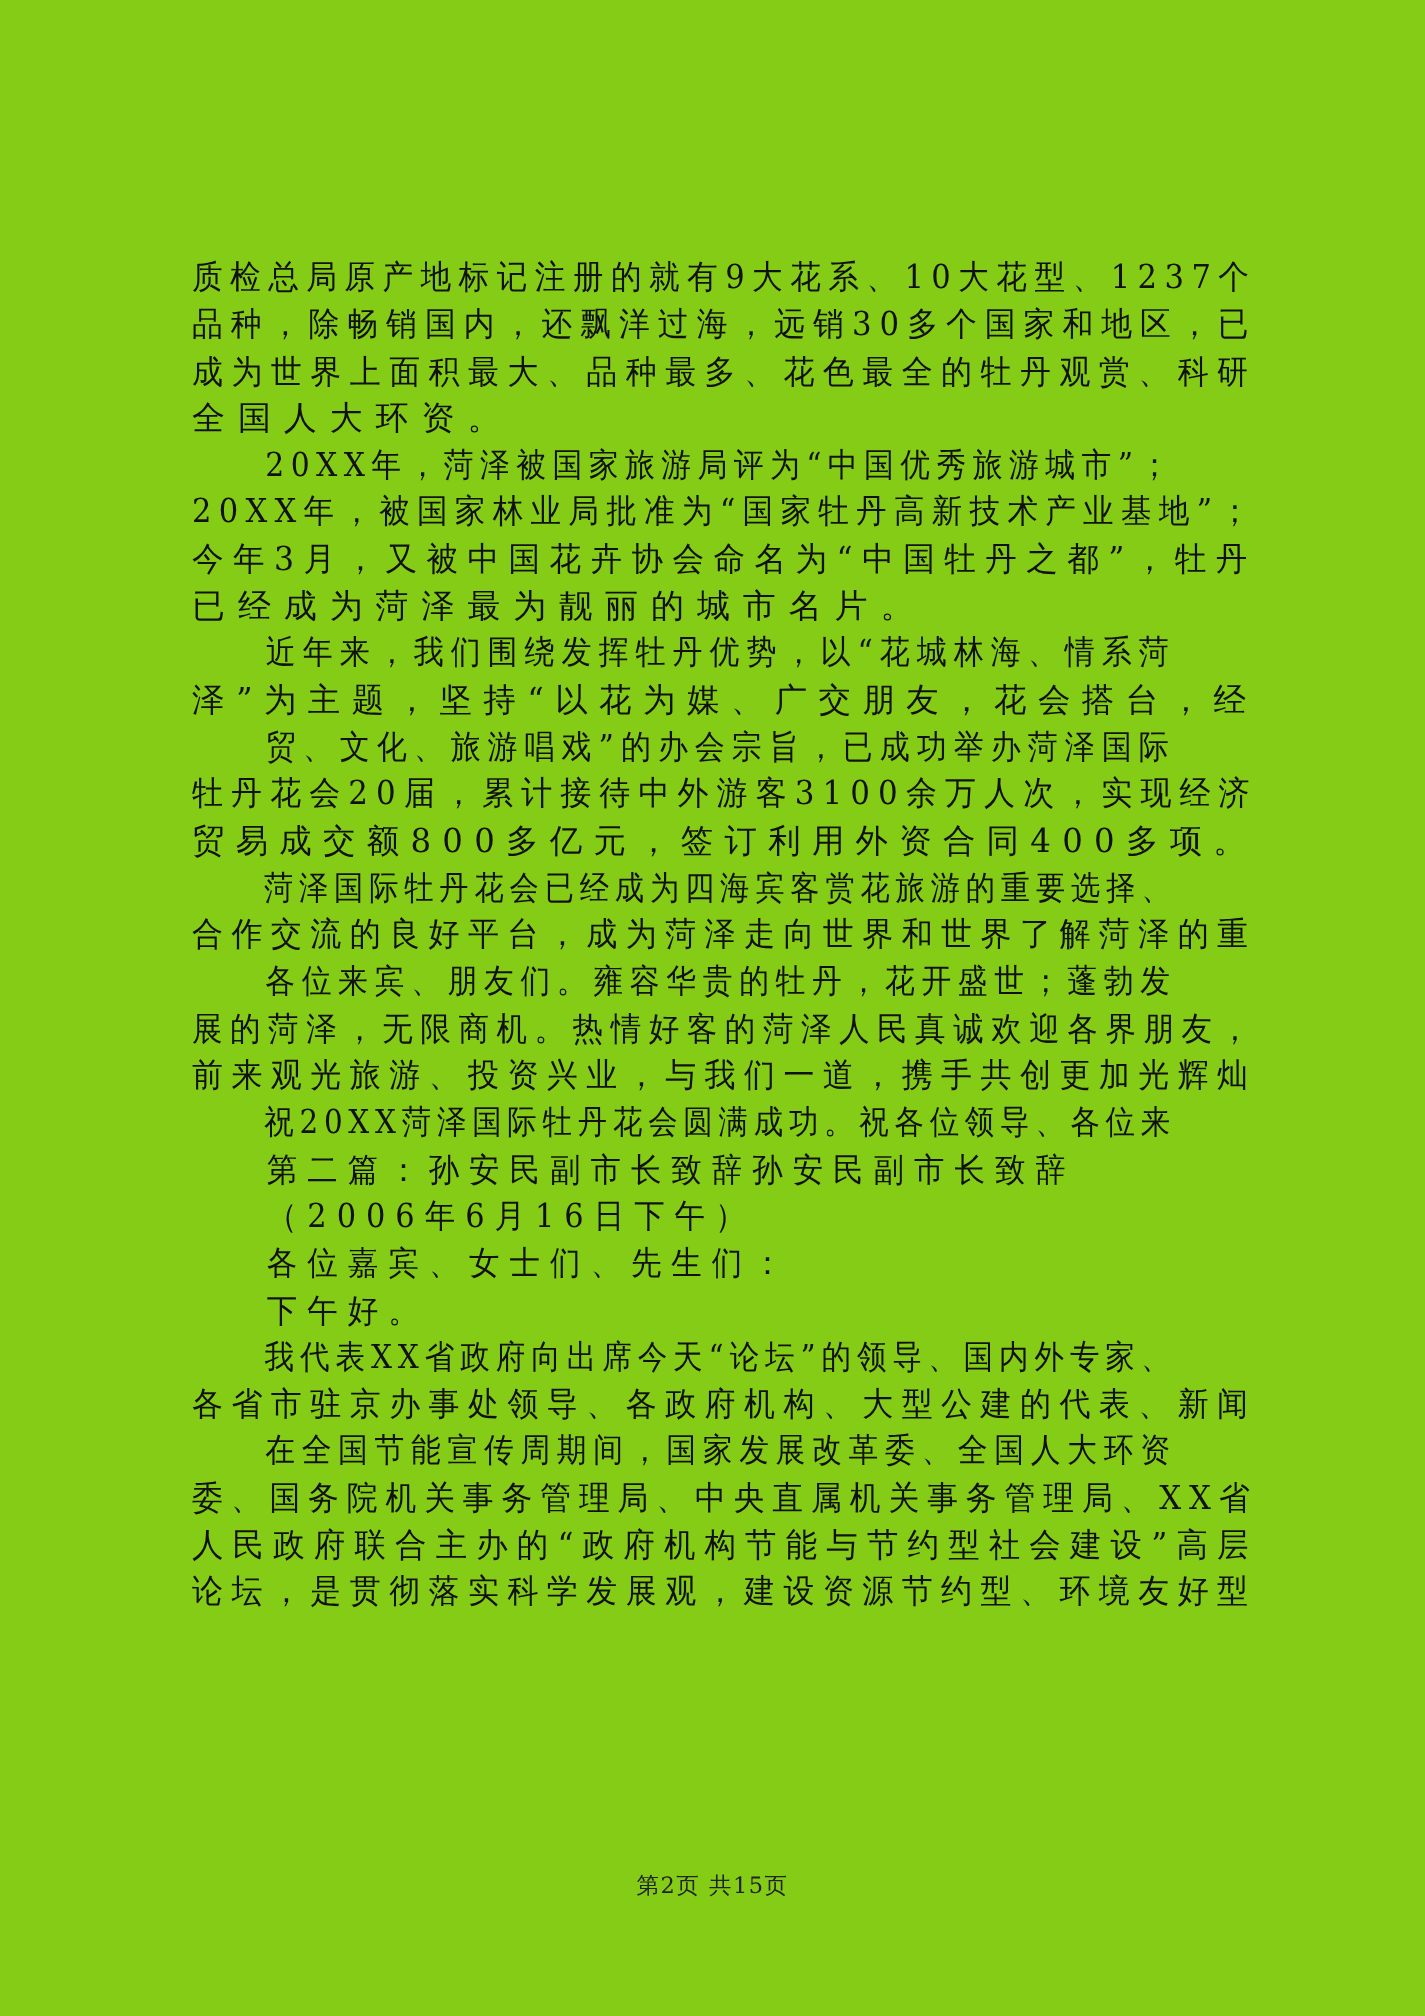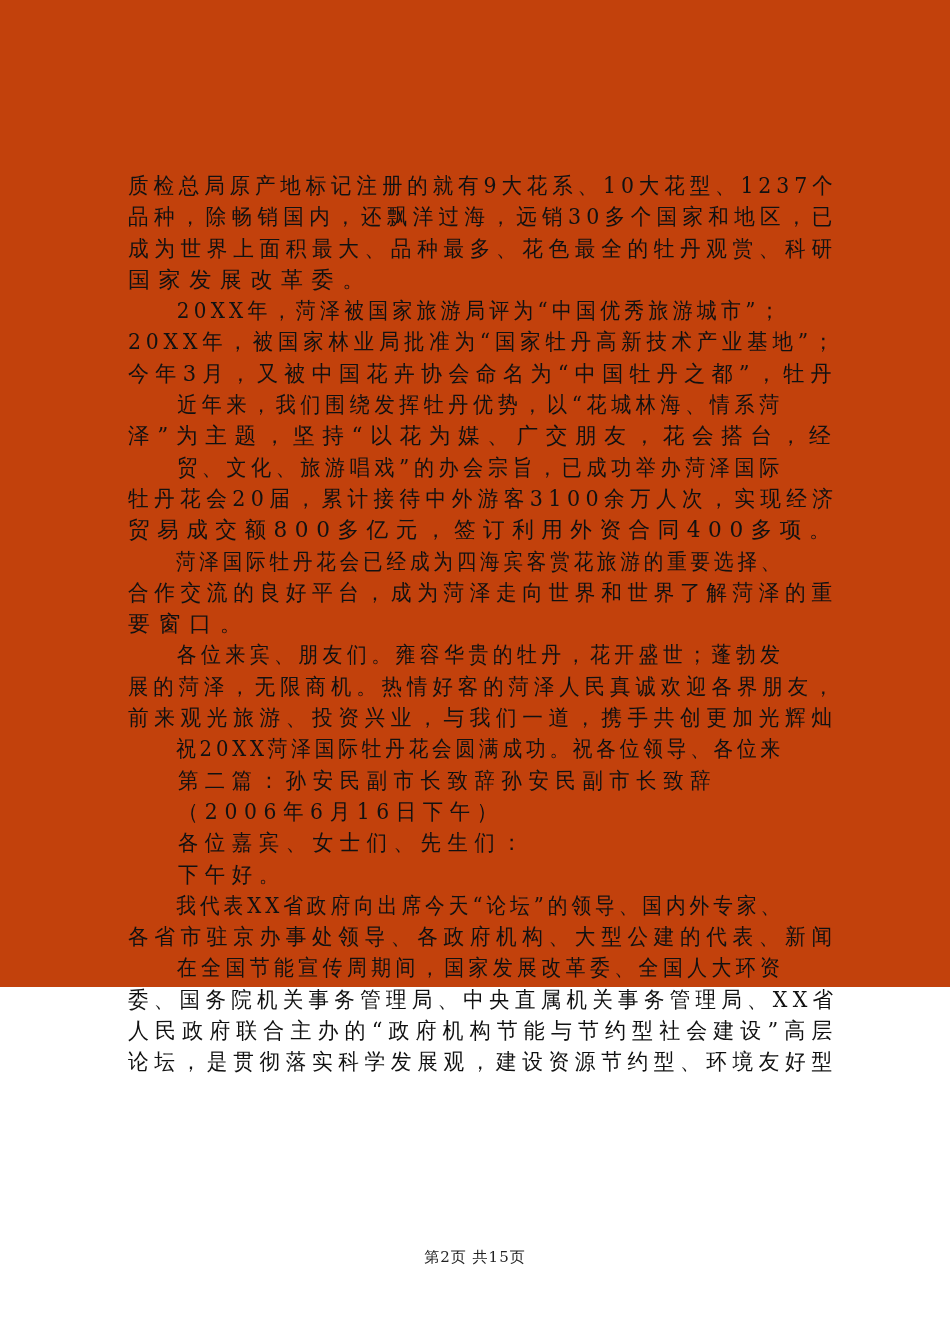--- a/index.html
+++ b/index.html
@@ -1,45 +1,45 @@
 <!DOCTYPE html>
 <html><head>
 <meta charset="utf-8">
 <style>
   html, body { margin: 0; padding: 0; background: #ffffff; }
   body { width: 950px; height: 1344px; position: relative; overflow: hidden;
          font-family: "DejaVu Serif", "Liberation Serif", serif; color: #111; }
-  .page { position: absolute; left: 0; top: 0; width: 950px; height: 987px; background: #c2410c; }
+  .page { position: absolute; left: 0; top: 0; width: 950px; height: 1344px; background: #84cc16; }
   .body-text { position: absolute; left: 128px; top: 170px; width: 710px; }
   .line { height: 31.3px; line-height: 31.3px; font-size: 22px; white-space: nowrap;
           letter-spacing: 8.6px; }
   .line.indent { padding-left: 54px; }
   .footer { position: absolute; left: 0; width: 950px; top: 1248px; text-align: center;
             font-size: 15px; color: #222; letter-spacing: 1px; }
 </style>
 </head>
 <body>
 
 <div class="page">
   <div class="body-text" id="body-text">
       <div class="line" style="letter-spacing: 5.32019px; transform-origin: left center; transform: scaleX(0.929319);">质检总局原产地标记注册的就有9大花系、10大花型、1237个</div>
       <div class="line" style="letter-spacing: 5.70273px; transform-origin: left center; transform: scaleX(0.934211);">品种，除畅销国内，还飘洋过海，远销30多个国家和地区，已</div>
       <div class="line" style="letter-spacing: 5.98789px; transform-origin: left center; transform: scaleX(0.939153);">成为世界上面积最大、品种最多、花色最全的牡丹观赏、科研</div>
-      <div class="line">国家发展改革委。</div>
+      <div class="line">全国人大环资。</div>
       <div class="line indent" style="letter-spacing: 4.70072px; transform-origin: left center; transform: scaleX(0.904828);">20XX年，菏泽被国家旅游局评为“中国优秀旅游城市”；</div>
       <div class="line" style="letter-spacing: 5.21429px; transform-origin: left center; transform: scaleX(0.926893);">20XX年，被国家林业局批准为“国家牡丹高新技术产业基地”；</div>
       <div class="line" style="letter-spacing: 6.56964px; transform-origin: left center; transform: scaleX(0.956873);">今年3月，又被中国花卉协会命名为“中国牡丹之都”，牡丹</div>
+      <div class="line">已经成为菏泽最为靓丽的城市名片。</div>
       <div class="line indent" style="letter-spacing: 5.10099px; transform-origin: left center; transform: scaleX(0.909847);">近年来，我们围绕发挥牡丹优势，以“花城林海、情系菏</div>
       <div class="line" style="letter-spacing: 7.75px; transform-origin: left center; transform: scaleX(0.98338);">泽”为主题，坚持“以花为媒、广交朋友，花会搭台，经</div>
       <div class="line indent" style="letter-spacing: 5.10099px; transform-origin: left center; transform: scaleX(0.909847);">贸、文化、旅游唱戏”的办会宗旨，已成功举办菏泽国际</div>
       <div class="line" style="letter-spacing: 5.74017px; transform-origin: left center; transform: scaleX(0.939153);">牡丹花会20届，累计接待中外游客3100余万人次，实现经济</div>
       <div class="line" style="letter-spacing: 7.65508px; transform-origin: left center; transform: scaleX(0.982019);">贸易成交额800多亿元，签订利用外资合同400多项。</div>
       <div class="line indent" style="letter-spacing: 4.35482px; transform-origin: left center; transform: scaleX(0.887686);">菏泽国际牡丹花会已经成为四海宾客赏花旅游的重要选择、</div>
       <div class="line" style="letter-spacing: 5.98789px; transform-origin: left center; transform: scaleX(0.939153);">合作交流的良好平台，成为菏泽走向世界和世界了解菏泽的重</div>
-      <div class="line">要窗口。</div>
       <div class="line indent" style="letter-spacing: 4.89817px; transform-origin: left center; transform: scaleX(0.903581);">各位来宾、朋友们。雍容华贵的牡丹，花开盛世；蓬勃发</div>
       <div class="line" style="letter-spacing: 5.40957px; transform-origin: left center; transform: scaleX(0.925684);">展的菏泽，无限商机。热情好客的菏泽人民真诚欢迎各界朋友，</div>
       <div class="line" style="letter-spacing: 5.98789px; transform-origin: left center; transform: scaleX(0.939153);">前来观光旅游、投资兴业，与我们一道，携手共创更加光辉灿</div>
       <div class="line indent" style="letter-spacing: 4.32113px; transform-origin: left center; transform: scaleX(0.891304);">祝20XX菏泽国际牡丹花会圆满成功。祝各位领导、各位来</div>
       <div class="line indent" style="letter-spacing: 7.18535px; transform-origin: left center; transform: scaleX(0.923944);">第二篇：孙安民副市长致辞孙安民副市长致辞</div>
       <div class="line indent" style="letter-spacing: 7.18535px; transform-origin: left center; transform: scaleX(0.923944);">（2006年6月16日下午）</div>
       <div class="line indent" style="letter-spacing: 7.18535px; transform-origin: left center; transform: scaleX(0.923944);">各位嘉宾、女士们、先生们：</div>
       <div class="line indent" style="letter-spacing: 7.18535px; transform-origin: left center; transform: scaleX(0.923944);">下午好。</div>
       <div class="line indent" style="letter-spacing: 4.4227px; transform-origin: left center; transform: scaleX(0.894952);">我代表XX省政府向出席今天“论坛”的领导、国内外专家、</div>
       <div class="line" style="letter-spacing: 5.98789px; transform-origin: left center; transform: scaleX(0.939153);">各省市驻京办事处领导、各政府机构、大型公建的代表、新闻</div>

